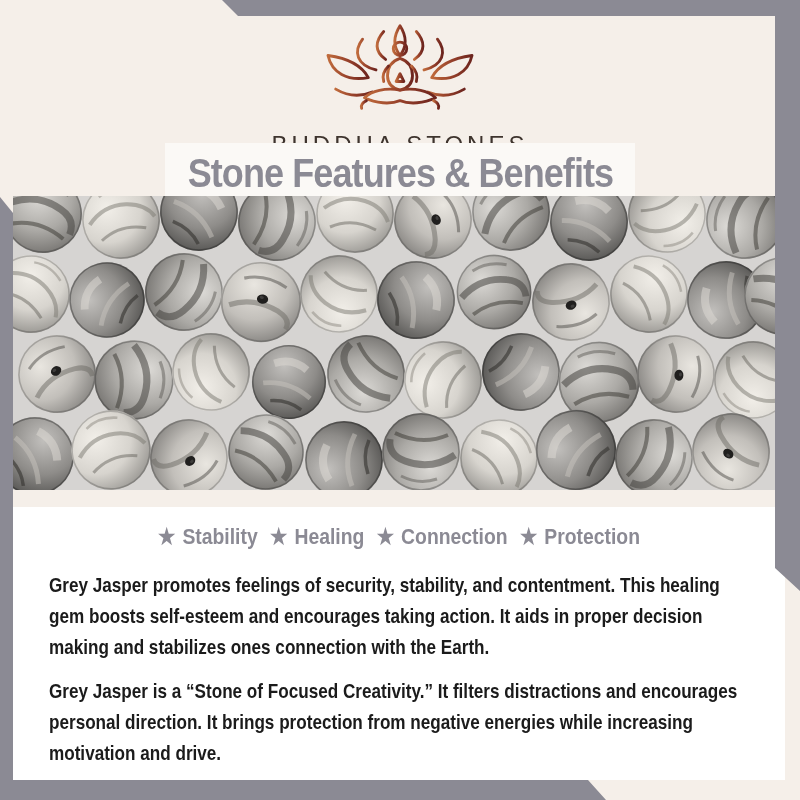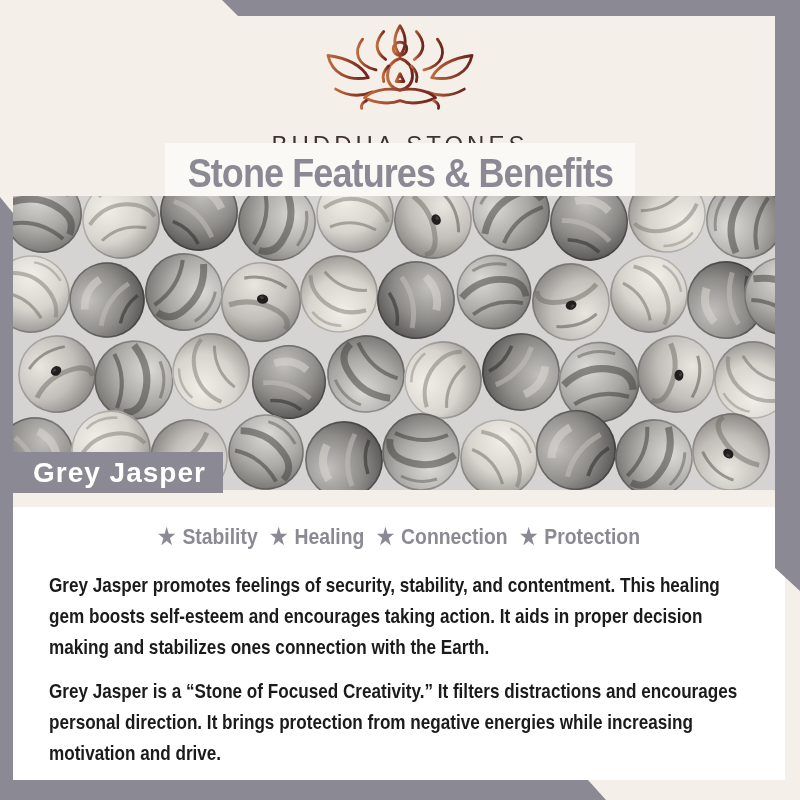--- a/index.html
+++ b/index.html
@@ -206,23 +206,20 @@
         <use href="#bC" transform="translate(331 264) rotate(-90)"></use>
         <use href="#bB" transform="translate(408 256) rotate(180)"></use>
         <use href="#bA" transform="translate(486 262) rotate(45)"></use>
         <use href="#bC" transform="translate(563 254) rotate(-55) scale(1.03)"></use>
         <use href="#bB" transform="translate(641 262) rotate(110)"></use>
         <use href="#bD" transform="translate(718 256) rotate(-140)"></use>
       </g>
     </svg>
   </div>
 
-  <div class="photo-label">
-    <span>Grey Jasper</span>
-  </div>
 
   <div class="panel">
     <div class="benefits">
       <span class="benefit-group">
         <span class="star">★</span>
         <span>Stability</span>
       </span>
       <span class="benefit-group">
         <span class="star">★</span>
         <span>Healing</span>

